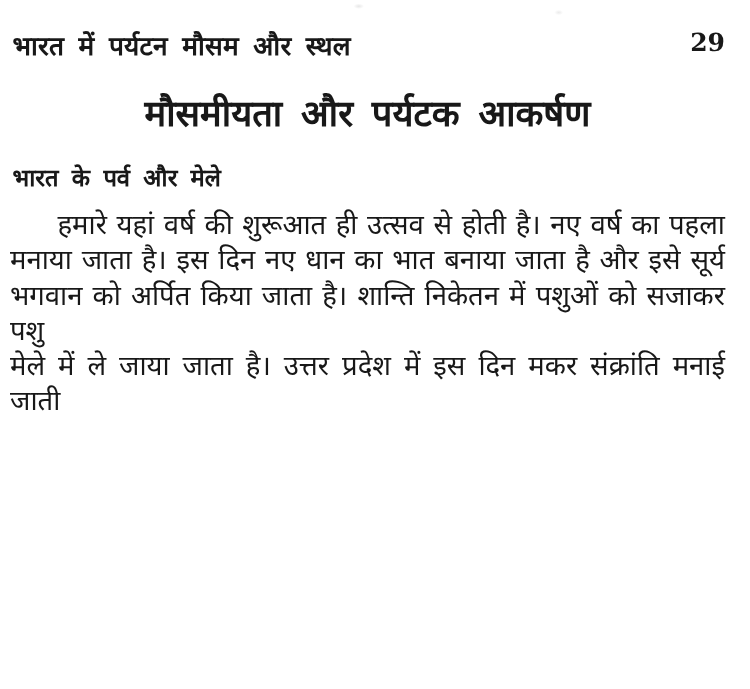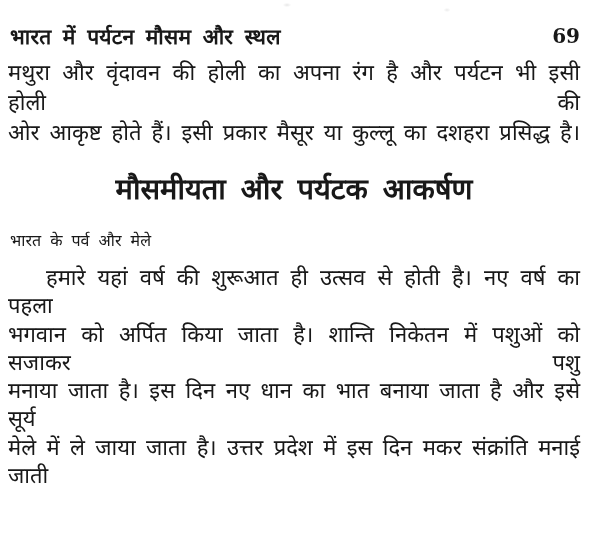--- a/index.html
+++ b/index.html
@@ -20,21 +20,21 @@
     box-sizing:border-box;
     padding:22px 20px 0 8px;
     background:
       radial-gradient(6px 3px at 287px 5px, rgba(120,120,120,.18), rgba(120,120,120,0) 70%),
       radial-gradient(5px 3px at 447px 10px, rgba(120,120,120,.15), rgba(120,120,120,0) 70%),
       var(--bg);
   }
   .running-head{
     display:flex;
     justify-content:space-between;
-    align-items:center;
+    align-items:flex-start;
     margin:0 0 8px 2px;
   }
   .running-head .title{
     font-size:21px;
     font-weight:700;
     letter-spacing:.2px;
     word-spacing:4px;
   }
   .running-head .pagenum{
     font-size:20px;
@@ -57,47 +57,43 @@
   .section-heading{
     margin:26px 0 0 0;
     text-align:center;
     font-size:29px;
     font-weight:700;
     line-height:30px;
     word-spacing:5px;
   }
   .sub-heading{
     margin:22px 0 0 2px;
-    font-size:16px;
-    font-weight:400;
+    font-size:19px;
+    font-weight:700;
     line-height:30px;
     word-spacing:4px;
   }
   .body-para{ margin-top:8px; }
-  .body-para .tline{ line-height:28.3px; }
+  .body-para .tline{ line-height:28.3px;font-family:Liberation Serif, serif; }
 </style>
 </head>
 <body>
 
 <div class="page">
 
   <div class="running-head">
     <span class="title">भारत में पर्यटन मौसम और स्थल</span>
-    <span class="pagenum">69</span>
+    <span class="pagenum">29</span>
   </div>
 
-  <div class="para intro-para">
-      <div class="tline jl">मथुरा और वृंदावन की होली का अपना रंग है और पर्यटन भी इसी होली की</div>
-      <div class="tline jl">ओर आकृष्ट होते हैं। इसी प्रकार मैसूर या कुल्लू का दशहरा प्रसिद्ध है।</div>
-    </div>
 
   <h2 class="section-heading">मौसमीयता और पर्यटक आकर्षण</h2>
 
   <h3 class="sub-heading">भारत के पर्व और मेले</h3>
 
   <div class="para body-para">
       <div class="tline jl indent">हमारे यहां वर्ष की शुरूआत ही उत्सव से होती है। नए वर्ष का पहला</div>
+      <div class="tline jl">मनाया जाता है। इस दिन नए धान का भात बनाया जाता है और इसे सूर्य</div>
       <div class="tline jl">भगवान को अर्पित किया जाता है। शान्ति निकेतन में पशुओं को सजाकर पशु</div>
-      <div class="tline jl">मनाया जाता है। इस दिन नए धान का भात बनाया जाता है और इसे सूर्य</div>
       <div class="tline jl">मेले में ले जाया जाता है। उत्तर प्रदेश में इस दिन मकर संक्रांति मनाई जाती</div>
     </div>
 
 </div>
 
 </body></html>

